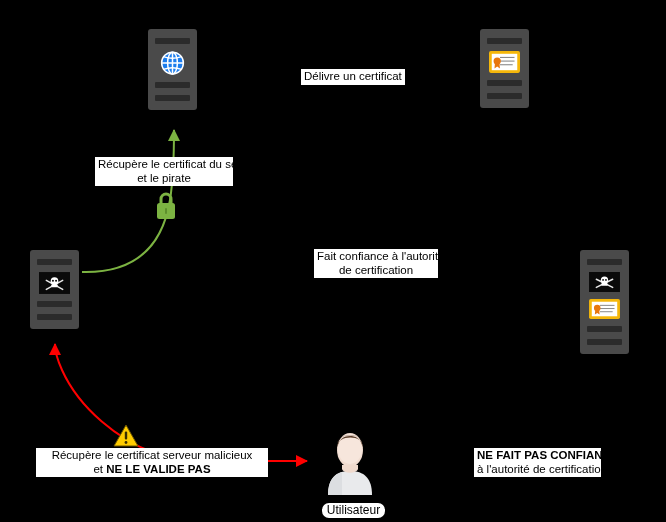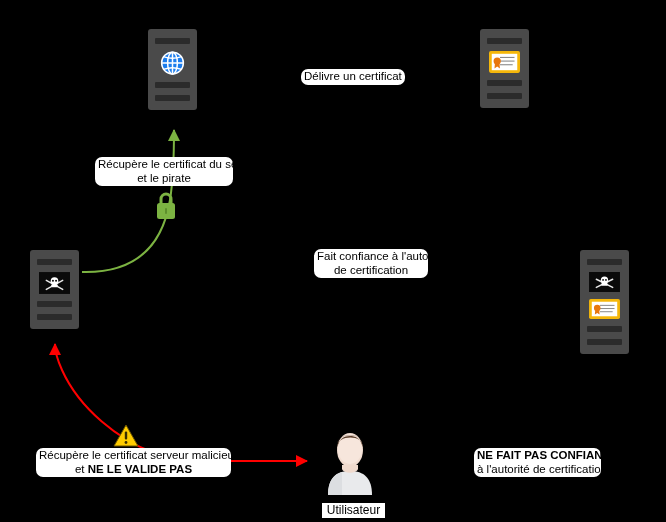--- a/index.html
+++ b/index.html
@@ -56,33 +56,33 @@
   .label {
     position: absolute;
     background: #ffffff;
     color: #000000;
     font-size: 11.5px;
     line-height: 13.5px;
     text-align: center;
     padding: 1px 3px;
     box-sizing: border-box;
     white-space: nowrap;
-    border-radius: 7px;
   }
   .label b { font-weight: bold; }
 
   .caption {
     position: absolute;
     background: #ffffff;
     color: #000000;
     font-size: 12px;
     line-height: 15px;
     text-align: center;
     padding: 0 3px;
     white-space: nowrap;
+    border-radius: 7px;
   }
 
   
   #user-avatar {
     position: absolute;
     left: 322px;
     top: 423px;
     width: 56px;
     height: 72px;
   }
@@ -211,27 +211,27 @@
   </svg>
   <div class="caption" style="left:322px; top:503px; width:57px;">Utilisateur</div>
 
   <div class="label" style="left:301px; top:69px;">Délivre un certificat</div>
 
   <div class="label" style="left:95px; top:157px; width:138px;">
     <span>Récupère le certificat du serveur</span><br>
     <span>et le pirate</span>
   </div>
 
-  <div class="label" style="left:314px; top:249px; width:114px;">
+  <div class="label" style="left:314px; top:249px; width:124px;">
     <span>Fait confiance à l'autorité</span><br>
     <span>de certification</span>
   </div>
 
 
-  <div class="label" style="left:36px; top:448px; width:195px;">
+  <div class="label" style="left:36px; top:448px; width:232px;">
     <span>Récupère le certificat serveur malicieux</span><br>
     <span>et </span><b>NE LE VALIDE PAS</b>
   </div>
 
   <div class="label" style="left:474px; top:448px; width:127px;">
     <b>NE FAIT PAS CONFIANCE</b><br>
     <span>à l'autorité de certification pirate</span>
   </div>
 
 </div>

